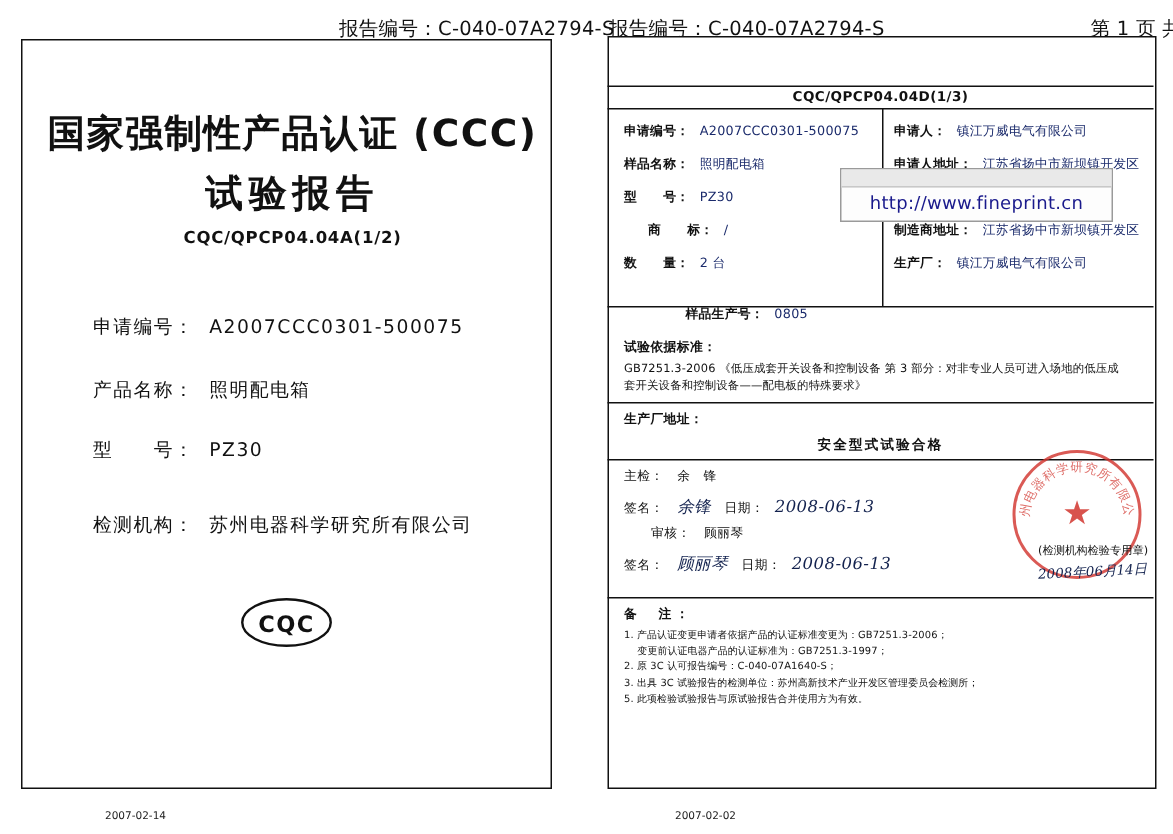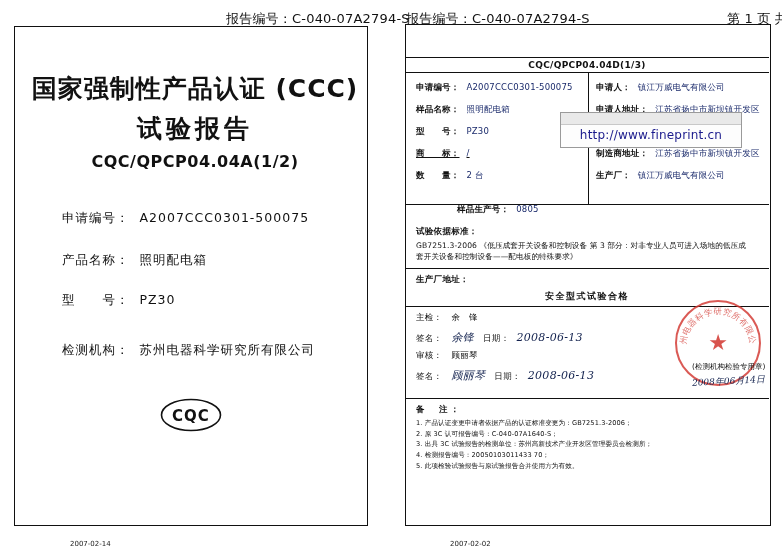--- a/index.html
+++ b/index.html
@@ -50,21 +50,21 @@
   .l-title2{
     position:absolute;left:0;right:0;top:112px;
     text-align:center;
     font-size:25px;
     font-weight:bold;
     letter-spacing:4px;
   }
   .l-code{
     position:absolute;left:0;right:0;top:152px;
     text-align:center;
-    font-size:16px;
+    font-size:11px;
     font-weight:bold;
     letter-spacing:0.5px;
   }
   .l-field{
     position:absolute;
     left:62px;
     font-size:12.5px;
     letter-spacing:1px;
     white-space:nowrap;
   }
@@ -289,21 +289,21 @@
 
   <div class="r-cell" style="left:24px;top:82px;">
     <span class="lbl">申请编号：</span><span class="val">A2007CCC0301-500075</span>
   </div>
   <div class="r-cell" style="left:24px;top:104px;">
     <span class="lbl">样品名称：</span><span class="val">照明配电箱</span>
   </div>
   <div class="r-cell" style="left:24px;top:126px;">
     <span class="lbl">型　　号：</span><span class="val">PZ30</span>
   </div>
-  <div class="r-cell" style="left:24px;top:148px;text-decoration:underline;">
+  <div class="r-cell" style="left:40px;top:148px;">
     <span class="lbl">商　　标：</span><span class="val">/</span>
   </div>
   <div class="r-cell" style="left:24px;top:170px;">
     <span class="lbl">数　　量：</span><span class="val">2 台</span>
   </div>
   <div class="r-cell" style="left:24px;top:204px;padding-left:41px;">
     <span class="lbl">样品生产号：</span><span class="val">0805</span>
   </div>
 
   <div class="r-cell" style="left:204px;top:82px;">
@@ -335,21 +335,21 @@
   <div class="sig-row" style="left:24px;top:312px;">
     <span>主检：</span>
     <span style="margin-left:6px;">余　锋</span>
   </div>
   <div class="sig-row" style="left:24px;top:330px;">
     <span>签名：</span>
     <span class="sig-hand" style="margin:0 6px;">余锋</span>
     <span>日期：</span>
     <span class="sig-hand" style="margin-left:4px;">2008-06-13</span>
   </div>
-  <div class="sig-row" style="left:24px;top:350px;">
+  <div class="sig-row" style="left:42px;top:350px;">
     <span>审核：</span>
     <span style="margin-left:6px;">顾丽琴</span>
   </div>
   <div class="sig-row" style="left:24px;top:368px;">
     <span>签名：</span>
     <span class="sig-hand" style="margin:0 6px;">顾丽琴</span>
     <span>日期：</span>
     <span class="sig-hand" style="margin-left:4px;">2008-06-13</span>
   </div>
 
@@ -366,23 +366,23 @@
     <div class="star">★</div>
   </div>
   <div class="seal-note">(检测机构检验专用章)</div>
   <div class="seal-date">2008年06月14日</div>
 
   <div class="r-hline" style="top:398px;"></div>
 
   <div class="notes-lbl">备　注：</div>
   <div class="notes">
     <div>1. 产品认证变更申请者依据产品的认证标准变更为：GB7251.3-2006；</div>
+    <div>　 变更前认证电器产品的认证标准为：GB7251.3-1997；</div>
     <div>2. 原 3C 认可报告编号：C-040-07A1640-S；</div>
     <div>3. 出具 3C 试验报告的检测单位：苏州高新技术产业开发区管理委员会检测所；</div>
-    <div>4. 检测报告编号：20050103011433 70；</div>
     <div>5. 此项检验试验报告与原试验报告合并使用方为有效。</div>
   </div>
 
   <div class="foot" style="left:14px;">2007-02-02</div>
 </div>
 
 <div class="watermark">
   <div class="wm-bar"></div>
   <span style="margin-top:10px;">http://www.fineprint.cn</span>
 </div>

